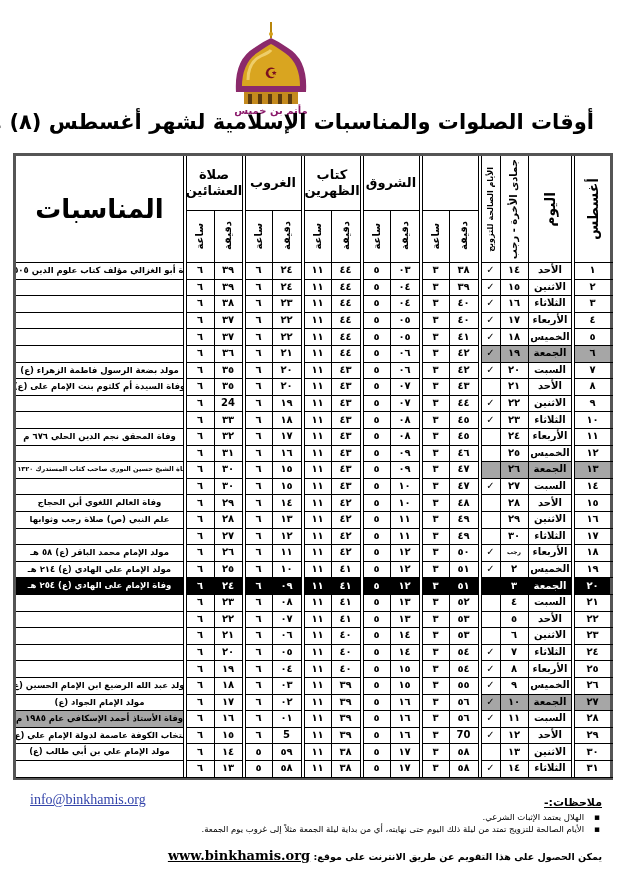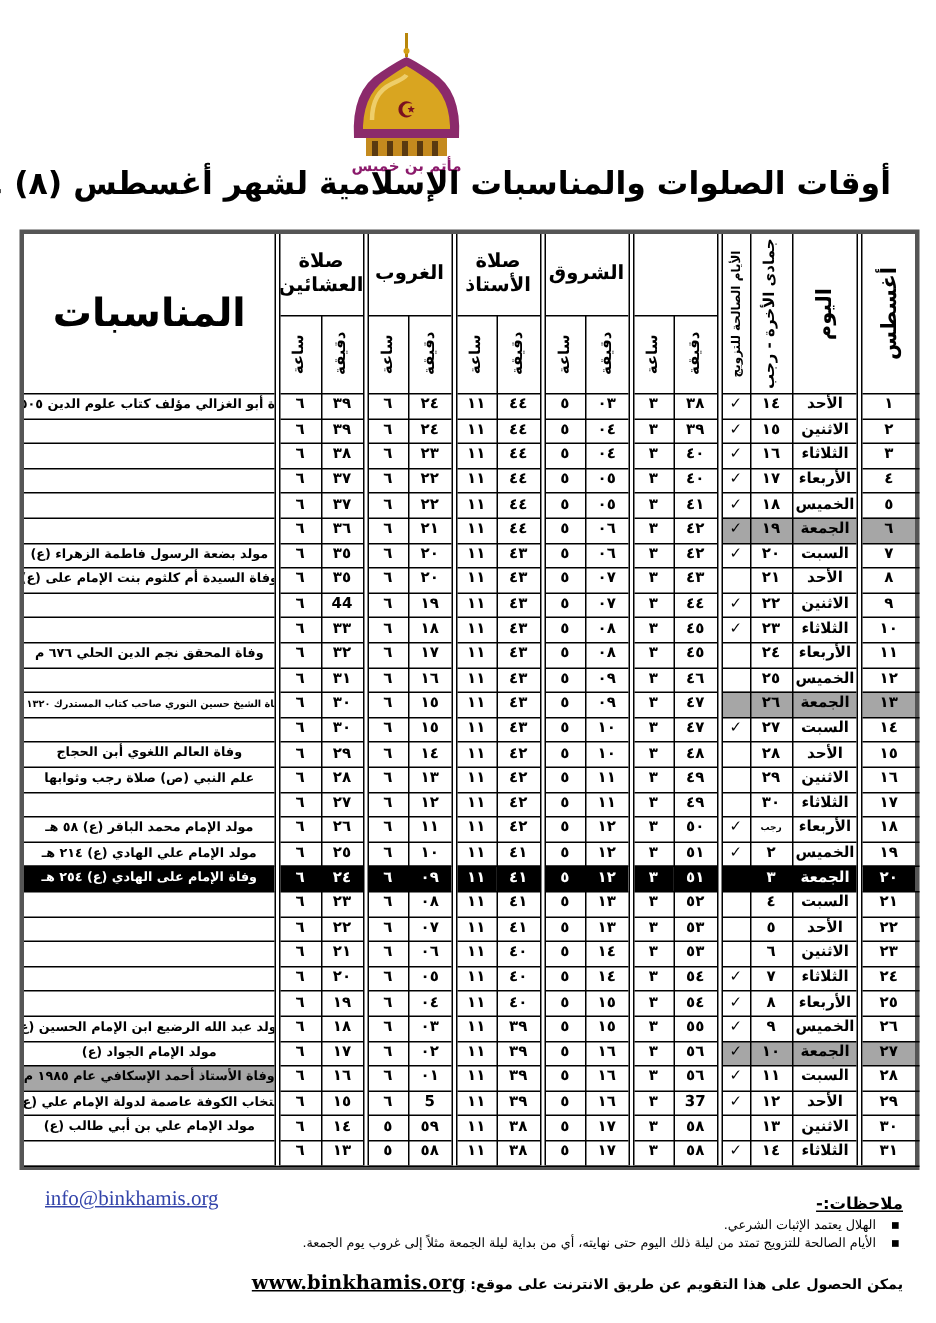--- a/index.html
+++ b/index.html
@@ -79,21 +79,21 @@
       <span>الغروب</span>
     </div>
     <div class="cell" style="left: 229px; top: 54px; width: 27px; height: 52px;">
       <span class="vert">ساعة</span>
     </div>
     <div class="cell" style="left: 256px; top: 54px; width: 29px; height: 52px;">
       <span class="vert">دقيقة</span>
     </div>
     <div class="hline" style="left: 229px; top: 54px; width: 56px; height: 1px;"></div>
     <div class="cell hdr-group" style="left: 288px; top: 0px; width: 56px; height: 54px;">
-      <span>صلاة الأستاذ</span>
+      <span>كتاب الظهرين</span>
     </div>
     <div class="cell" style="left: 288px; top: 54px; width: 27px; height: 52px;">
       <span class="vert">ساعة</span>
     </div>
     <div class="cell" style="left: 315px; top: 54px; width: 29px; height: 52px;">
       <span class="vert">دقيقة</span>
     </div>
     <div class="hline" style="left: 288px; top: 54px; width: 56px; height: 1px;"></div>
     <div class="cell hdr-group" style="left: 347px; top: 0px; width: 56px; height: 54px;">
       <span>الشروق</span>
@@ -525,21 +525,21 @@
     <div class="cell" style="left: 229px; top: 238.8px; width: 27px; height: 16.6px;">
       <span>٦</span>
     </div>
     <div class="cell" style="left: 256px; top: 238.8px; width: 29px; height: 16.6px;">
       <span>١٩</span>
     </div>
     <div class="cell" style="left: 170px; top: 238.8px; width: 28px; height: 16.6px;">
       <span>٦</span>
     </div>
     <div class="cell" style="left: 198px; top: 238.8px; width: 28px; height: 16.6px;">
-      <span>44</span>
+      <span>24</span>
     </div>
     <div class="cell evt" style="left: 0px; top: 238.8px; width: 167px; height: 16.6px;">
       <span></span>
     </div>
     <div class="hline" style="left: 0px; top: 238.8px; width: 597px; height: 1px;"></div>
     <div class="cell" style="left: 559px; top: 255.4px; width: 35px; height: 16.6px;">
       <span>١٠</span>
     </div>
     <div class="cell" style="left: 512px; top: 255.4px; width: 44px; height: 16.6px; direction: rtl;">
       <span>الثلاثاء</span>
@@ -1421,21 +1421,21 @@
     <div class="cell" style="left: 484px; top: 570.8px; width: 28px; height: 16.6px;">
       <span>١٢</span>
     </div>
     <div class="cell" style="left: 465px; top: 570.8px; width: 19px; height: 16.6px;">
       <span>✓</span>
     </div>
     <div class="cell" style="left: 406px; top: 570.8px; width: 27px; height: 16.6px;">
       <span>٣</span>
     </div>
     <div class="cell" style="left: 433px; top: 570.8px; width: 29px; height: 16.6px;">
-      <span>37</span>
+      <span>70</span>
     </div>
     <div class="cell" style="left: 347px; top: 570.8px; width: 27px; height: 16.6px;">
       <span>٥</span>
     </div>
     <div class="cell" style="left: 374px; top: 570.8px; width: 29px; height: 16.6px;">
       <span>١٦</span>
     </div>
     <div class="cell" style="left: 288px; top: 570.8px; width: 27px; height: 16.6px;">
       <span>١١</span>
     </div>

